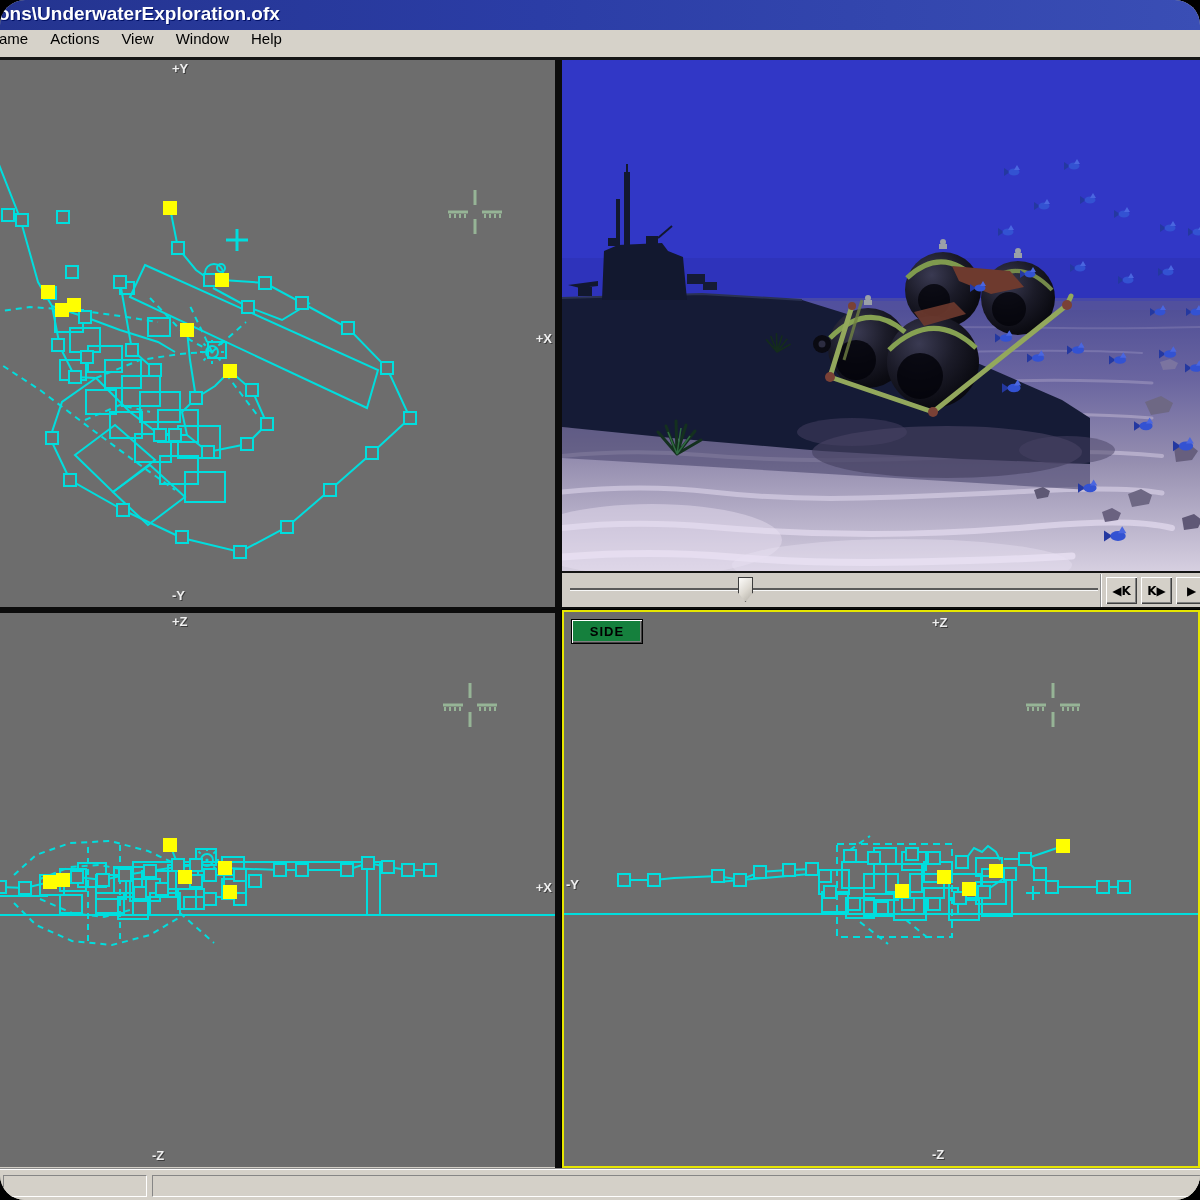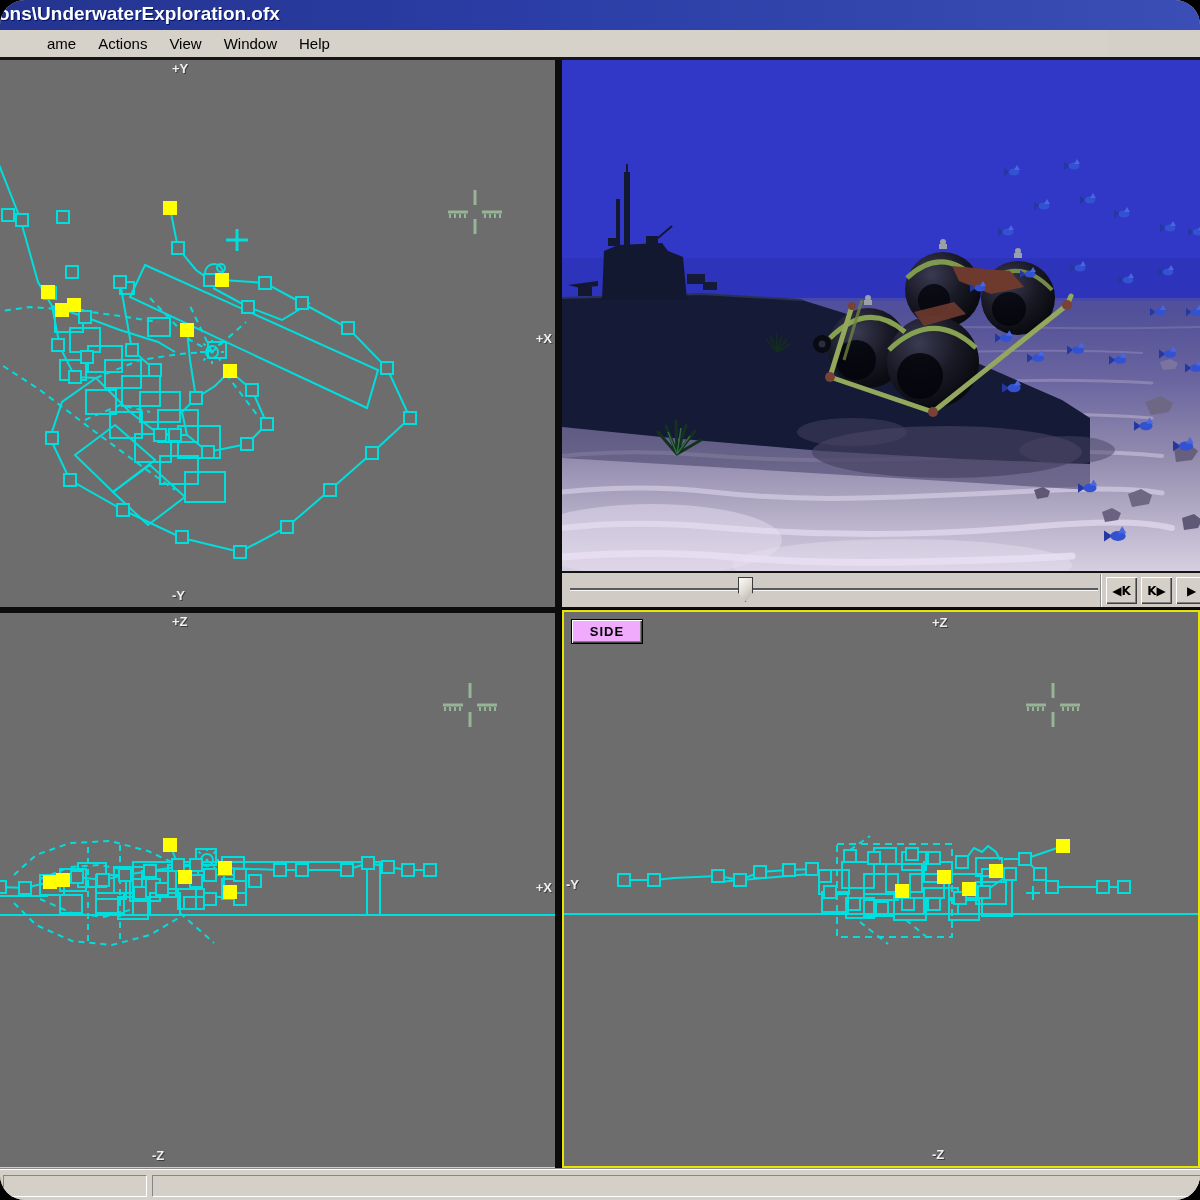--- a/index.html
+++ b/index.html
@@ -5,21 +5,21 @@
   html,body{margin:0;padding:0;background:#000;}
   .window{position:relative;width:1200px;height:1200px;background:#d4d0c8;overflow:hidden;
           font-family:"Liberation Sans",sans-serif;border-radius:25px;}
   
   .titlebar{position:absolute;left:0;top:0;width:1200px;height:30px;
             background:linear-gradient(90deg,#24348f 0%,#2b3da6 45%,#3a4eb5 100%);}
   .titlebar span{position:absolute;left:-2px;top:3px;font-size:19px;font-weight:bold;color:#fff;
                  text-shadow:1px 1px 0 #001065;white-space:nowrap;}
   
   .menubar{position:absolute;left:0;top:30px;width:1060px;height:27px;background:#d6d2c9;
-           display:flex;align-items:center;font-size:15px;color:#000;padding-left:48px;}
+           display:flex;font-size:15px;color:#000;}
   .menubar .mi{padding:0 11px;cursor:default;}
   .menubar .mi:first-child{padding-left:2px;margin-left:-3px;}
   .menu-divider{position:absolute;left:0;top:57px;width:1200px;height:3px;background:#161616;}
   
   .pane{position:absolute;background:#6d6d6d;overflow:hidden;}
   .pane-top{left:0;top:60px;width:555px;height:547px;}
   .pane-camera{left:562px;top:60px;width:638px;height:511px;background:#3137c6;}
   .pane-front{left:0;top:613px;width:555px;height:554px;}
   .pane-side{left:562px;top:610px;width:638px;height:558px;border:2px solid #e6e600;
              box-sizing:border-box;box-shadow:0 0 0 1px #000;}
@@ -34,21 +34,21 @@
           border-bottom:1px solid #f7f7f7;}
   .thumb{position:absolute;left:176px;top:4px;width:15px;height:25px;
          background:linear-gradient(135deg,#fdfcfa 0%,#dcd8d0 55%,#b4b0a8 100%);
          border:1px solid #3c3c3c;box-sizing:border-box;
          clip-path:polygon(0 0,100% 0,100% 62%,50% 100%,0 62%);}
   .tsep{position:absolute;left:538px;top:1px;width:1px;height:33px;background:#8e8e8e;border-right:1px solid #fff;}
   .tbtn{position:absolute;top:4px;width:31px;height:27px;background:#d4d0c8;border:none;
         box-shadow:inset 1px 1px 0 #ffffff,inset -1px -1px 0 #404040,inset -2px -2px 0 #808080;
         font-family:"DejaVu Sans",sans-serif;font-size:12px;font-weight:bold;color:#000;padding:0;}
   
-  .sidebtn{position:absolute;left:8px;top:8px;width:70px;height:23px;background:#f0abfc;border:none;
+  .sidebtn{position:absolute;left:8px;top:8px;width:70px;height:23px;background:#15803d;border:none;
            box-shadow:0 0 0 1px #000,inset 1px 1px 0 #ffffff,inset -1px -1px 0 #404040,inset -2px -2px 0 #808080;
            font-family:"Liberation Sans",sans-serif;font-size:13px;font-weight:bold;letter-spacing:1px;color:#000;}
   
   .statusbar{position:absolute;left:0;top:1168px;width:1200px;height:32px;background:#d4d0c8;
              border-top:1px solid #8a8a8a;box-shadow:inset 0 1px 0 #ffffff;}
   .scell{position:absolute;top:6px;height:20px;background:#d4d0c8;
          border:1px solid;border-color:#868686 #ffffff #ffffff #868686;}
   .scell1{left:3px;width:142px;} .scell2{left:152px;width:1056px;}
   svg{display:block;}
 </style>

